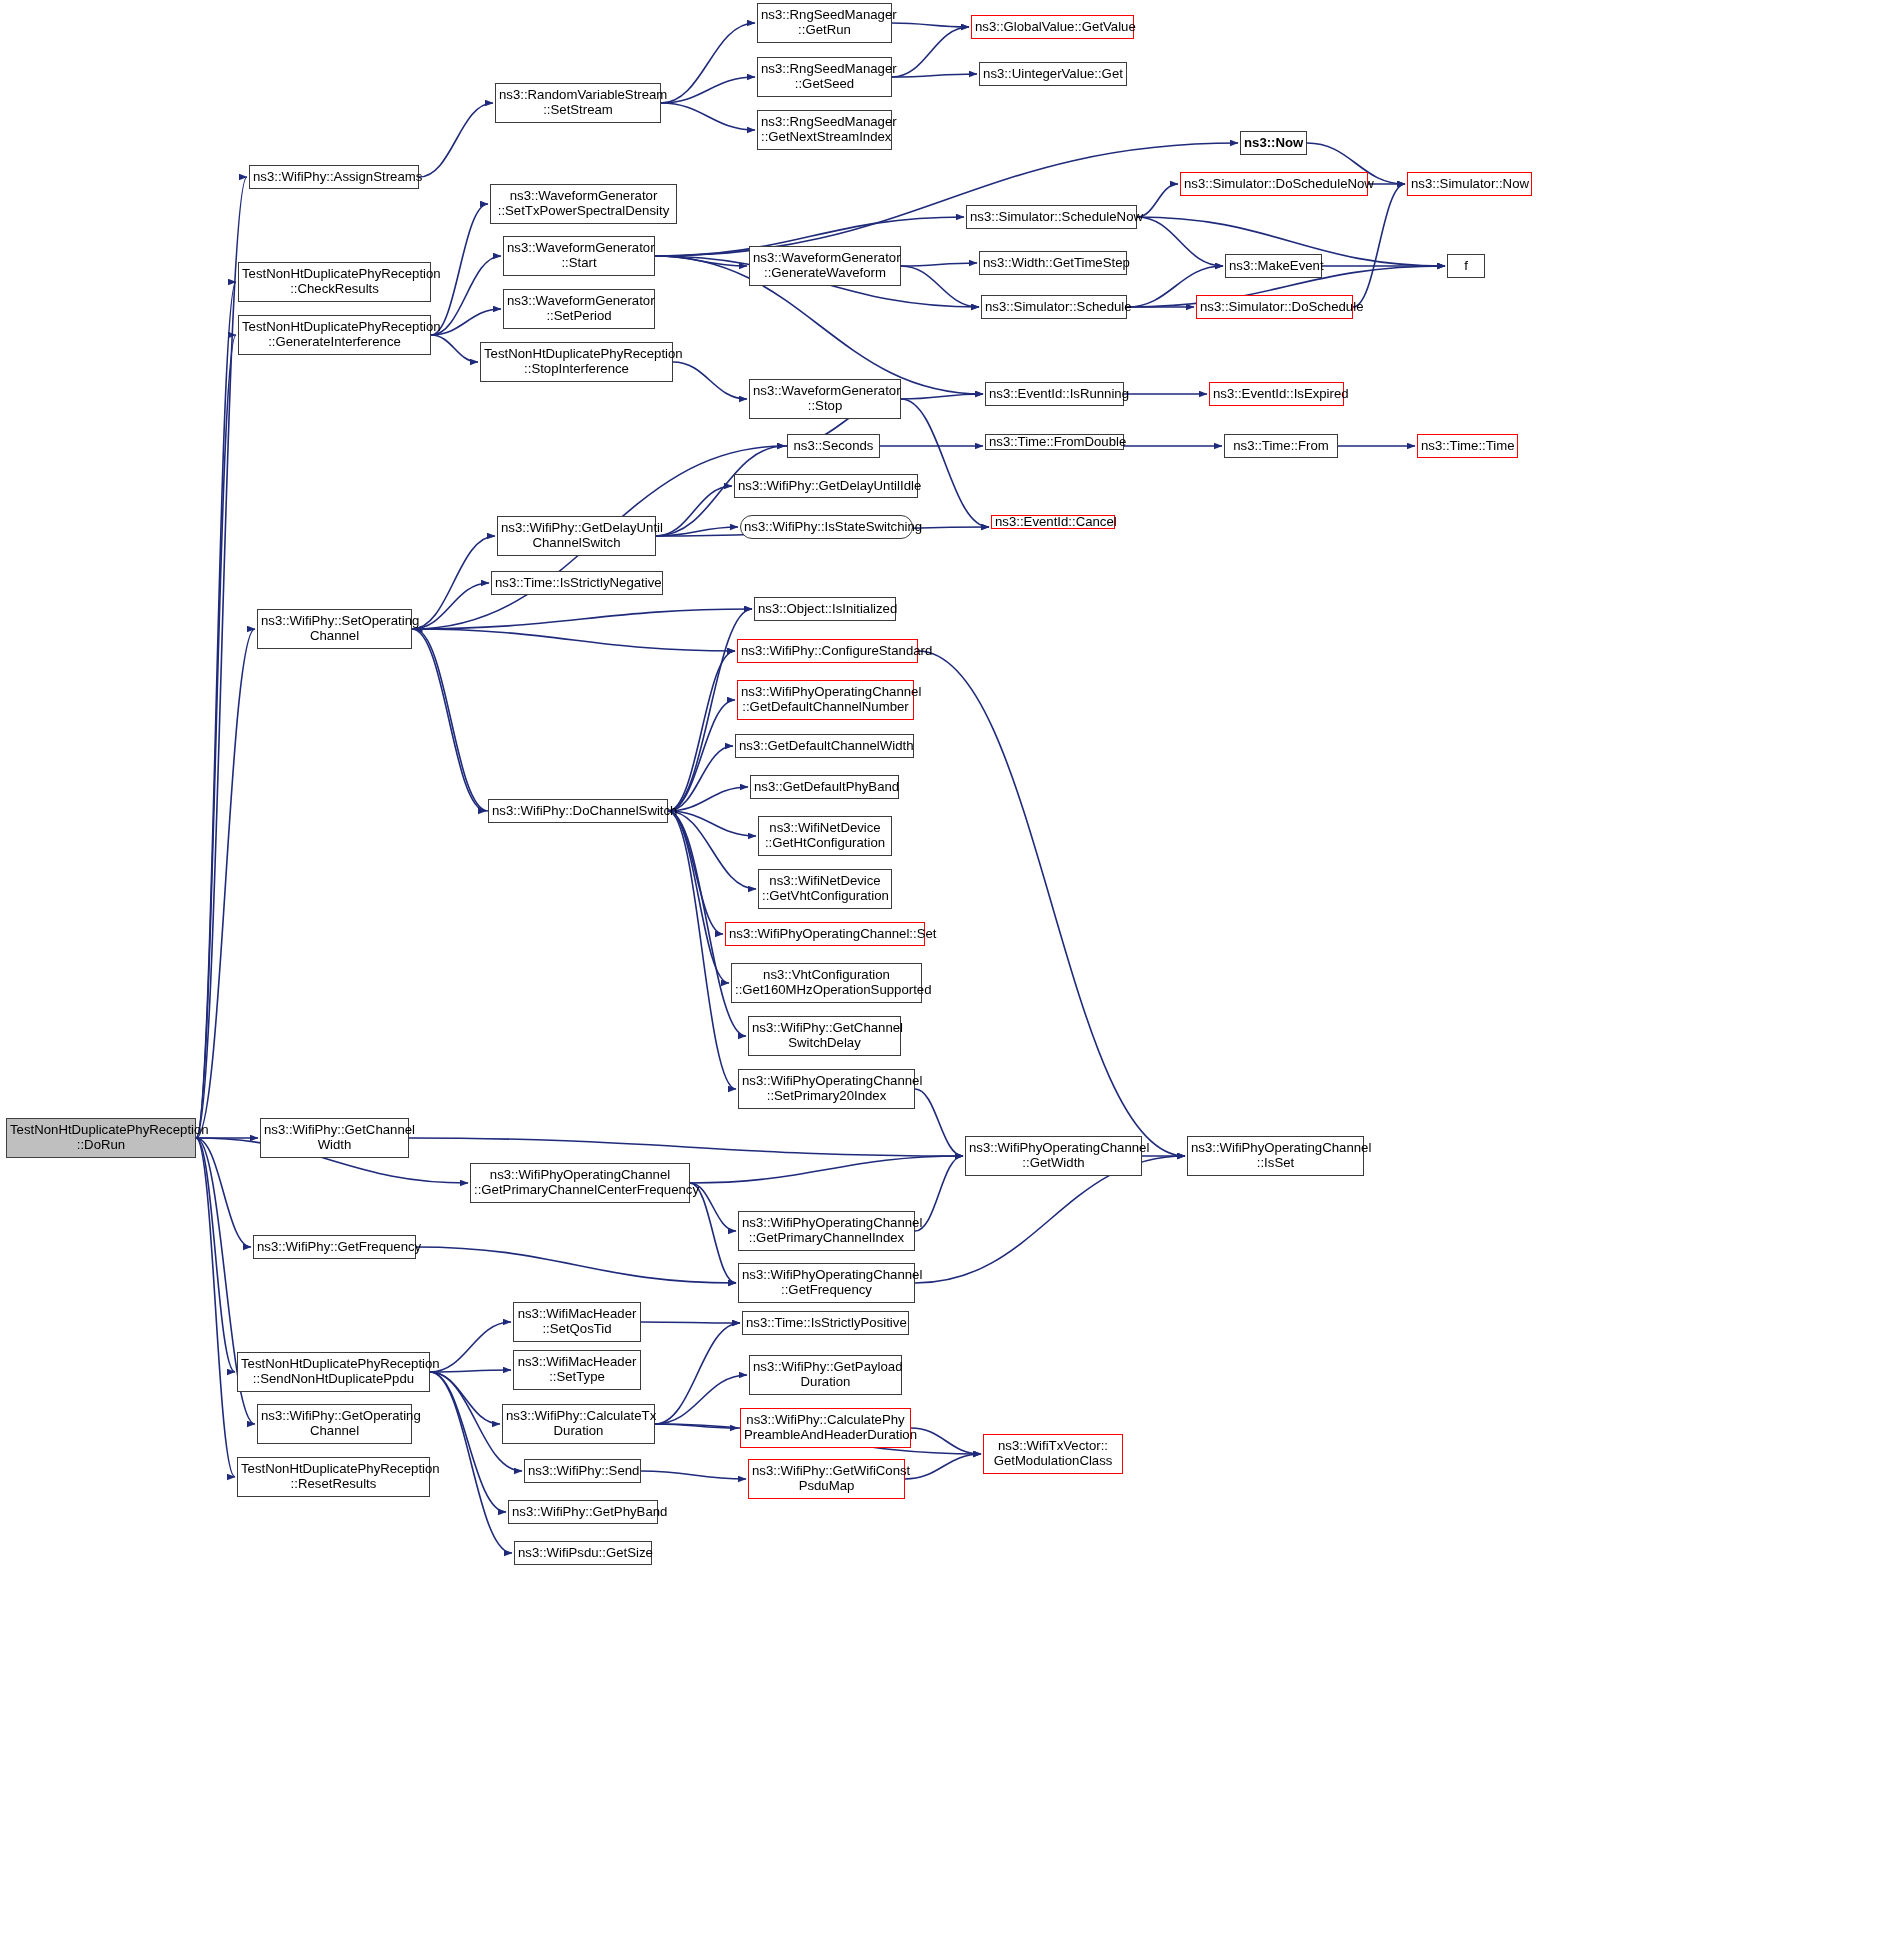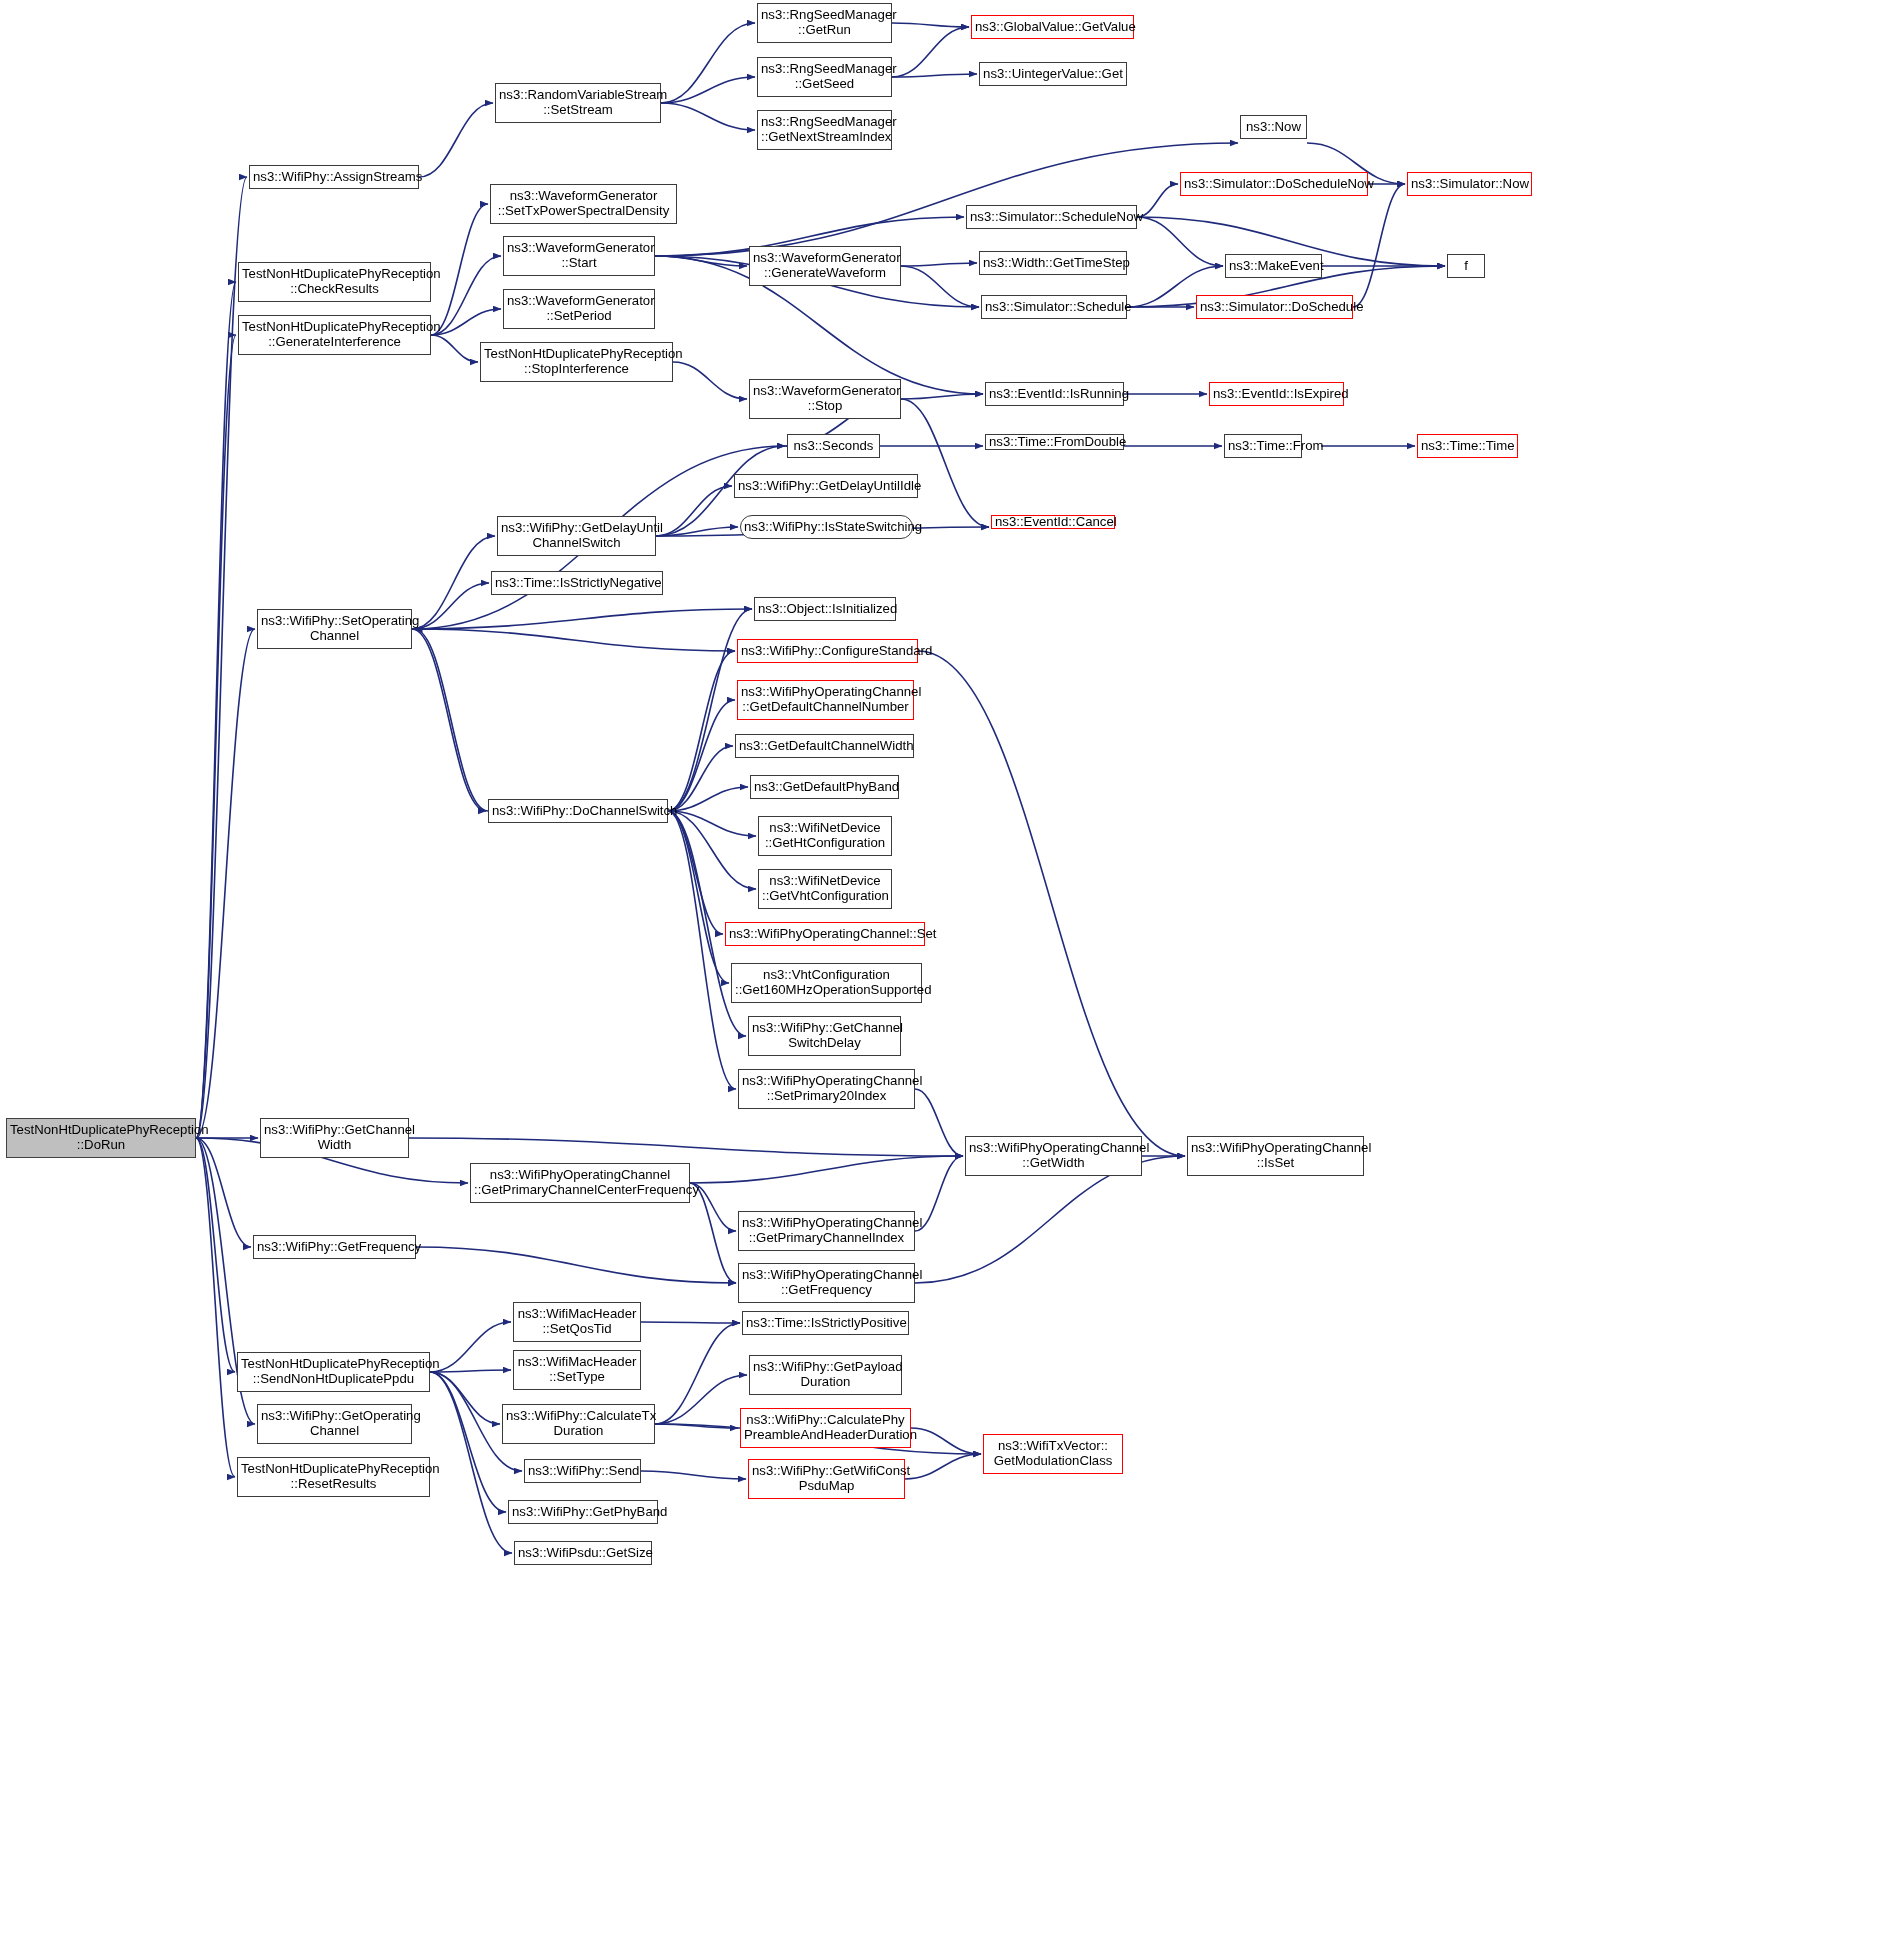--- a/index.html
+++ b/index.html
@@ -169,30 +169,30 @@
       <div class="node" style="left: 480px; top: 342px; width: 193px; height: 40px;"><span>TestNonHtDuplicatePhyReception
 ::StopInterference</span></div>
       <div class="node" style="left: 749px; top: 246px; width: 152px; height: 40px;"><span>ns3::WaveformGenerator
 ::GenerateWaveform</span></div>
       <div class="node" style="left: 749px; top: 379px; width: 152px; height: 40px;"><span>ns3::WaveformGenerator
 ::Stop</span></div>
       <div class="node" style="left: 966px; top: 205px; width: 171px; height: 24px;"><span>ns3::Simulator::ScheduleNow</span></div>
       <div class="node" style="left: 979px; top: 251px; width: 148px; height: 24px;"><span>ns3::Width::GetTimeStep</span></div>
       <div class="node" style="left: 981px; top: 295px; width: 146px; height: 24px;"><span>ns3::Simulator::Schedule</span></div>
       <div class="node" style="left: 985px; top: 382px; width: 139px; height: 24px;"><span>ns3::EventId::IsRunning</span></div>
-      <div class="node" style="left: 1240px; top: 115px; width: 67px; height: 24px;"><span>ns3::Now</span></div>
+      <div class="node" style="left: 1240px; top: 131px; width: 67px; height: 24px; font-weight: bold;"><span>ns3::Now</span></div>
       <div class="node red" style="left: 1180px; top: 172px; width: 188px; height: 24px;"><span>ns3::Simulator::DoScheduleNow</span></div>
       <div class="node" style="left: 1225px; top: 254px; width: 97px; height: 24px;"><span>ns3::MakeEvent</span></div>
       <div class="node red" style="left: 1196px; top: 295px; width: 157px; height: 24px;"><span>ns3::Simulator::DoSchedule</span></div>
       <div class="node red" style="left: 1407px; top: 172px; width: 125px; height: 24px;"><span>ns3::Simulator::Now</span></div>
       <div class="node" style="left: 1447px; top: 254px; width: 38px; height: 24px;"><span>f</span></div>
       <div class="node red" style="left: 1209px; top: 382px; width: 135px; height: 24px;"><span>ns3::EventId::IsExpired</span></div>
       <div class="node" style="left: 787px; top: 434px; width: 93px; height: 24px;"><span>ns3::Seconds</span></div>
       <div class="node" style="left: 985px; top: 434px; width: 139px; height: 16px; align-items: center;"><span>ns3::Time::FromDouble</span></div>
-      <div class="node" style="left: 1224px; top: 434px; width: 78px; height: 24px;"><span>ns3::Time::From</span></div>
+      <div class="node" style="left: 1224px; top: 434px; width: 114px; height: 24px;"><span>ns3::Time::From</span></div>
       <div class="node red" style="left: 1417px; top: 434px; width: 101px; height: 24px;"><span>ns3::Time::Time</span></div>
       <div class="node" style="left: 734px; top: 474px; width: 184px; height: 24px;"><span>ns3::WifiPhy::GetDelayUntilIdle</span></div>
       <div class="node" style="left: 740px; top: 515px; width: 173px; height: 24px; border-radius: 12px;"><span>ns3::WifiPhy::IsStateSwitching</span></div>
       <div class="node red" style="left: 991px; top: 515px; width: 124px; height: 14px;"><span>ns3::EventId::Cancel</span></div>
       <div class="node" style="left: 497px; top: 516px; width: 159px; height: 40px;"><span>ns3::WifiPhy::GetDelayUntil
 ChannelSwitch</span></div>
       <div class="node" style="left: 491px; top: 571px; width: 172px; height: 24px;"><span>ns3::Time::IsStrictlyNegative</span></div>
       <div class="node" style="left: 754px; top: 597px; width: 142px; height: 24px;"><span>ns3::Object::IsInitialized</span></div>
       <div class="node red" style="left: 737px; top: 639px; width: 181px; height: 24px;"><span>ns3::WifiPhy::ConfigureStandard</span></div>
       <div class="node" style="left: 257px; top: 609px; width: 155px; height: 40px;"><span>ns3::WifiPhy::SetOperating

